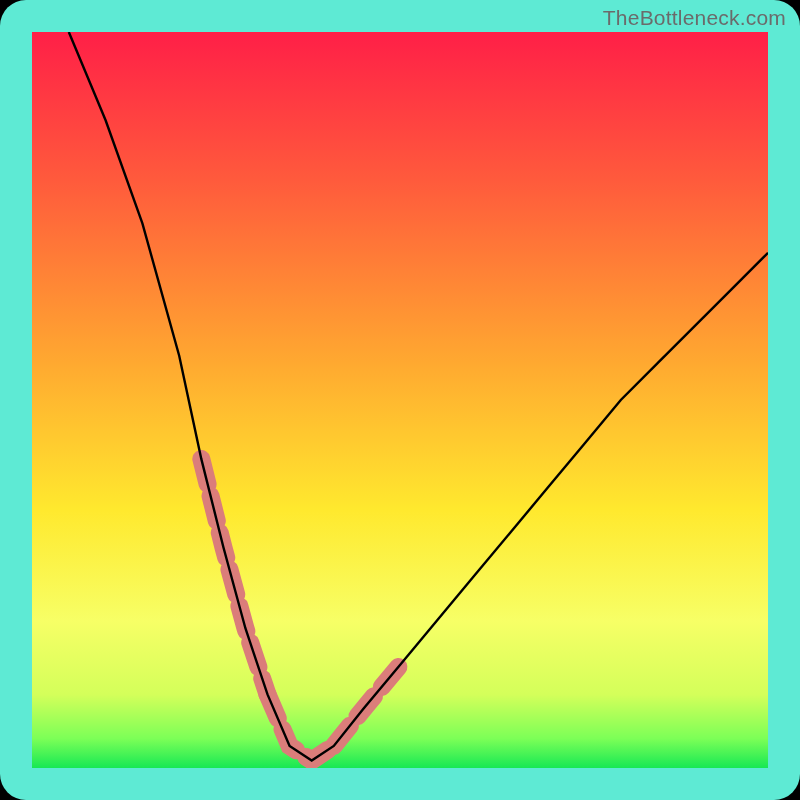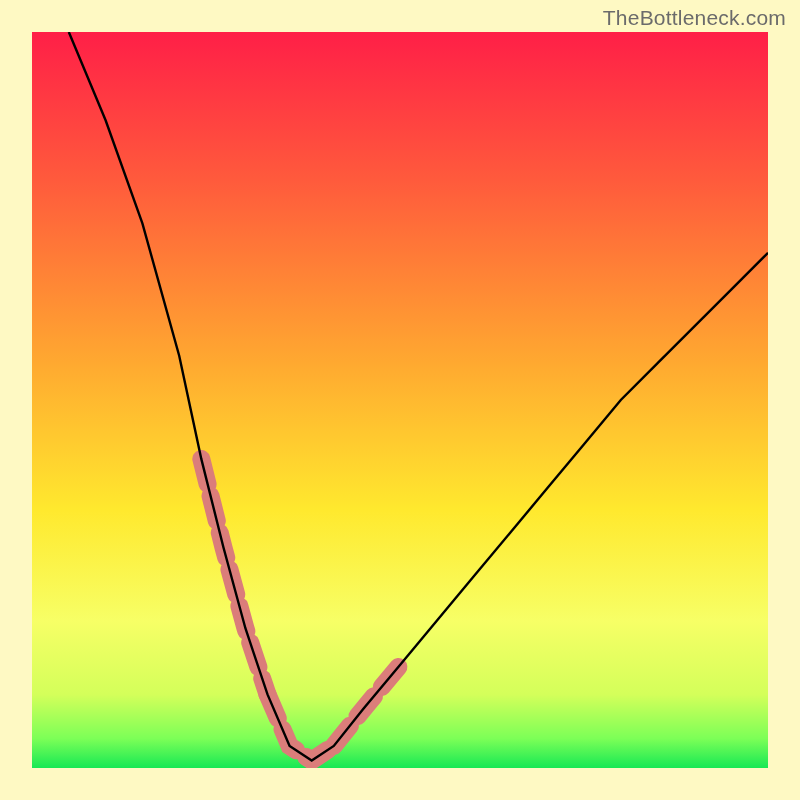--- a/index.html
+++ b/index.html
@@ -7,22 +7,23 @@
     padding: 0;
     width: 800px;
     height: 800px;
     overflow: hidden;
     background: #000;
     font-family: Arial, sans-serif;
   }
   .outer {
     width: 800px;
     height: 800px;
-    background: #fef9c3;
+    background: #5eead4;
     position: relative;
+    border-radius: 26px;
   }
   .plot-area {
     position: absolute;
     left: 32px;
     top: 32px;
     width: 736px;
     height: 736px;
     overflow: hidden;
   }
   .bg-gradient {

